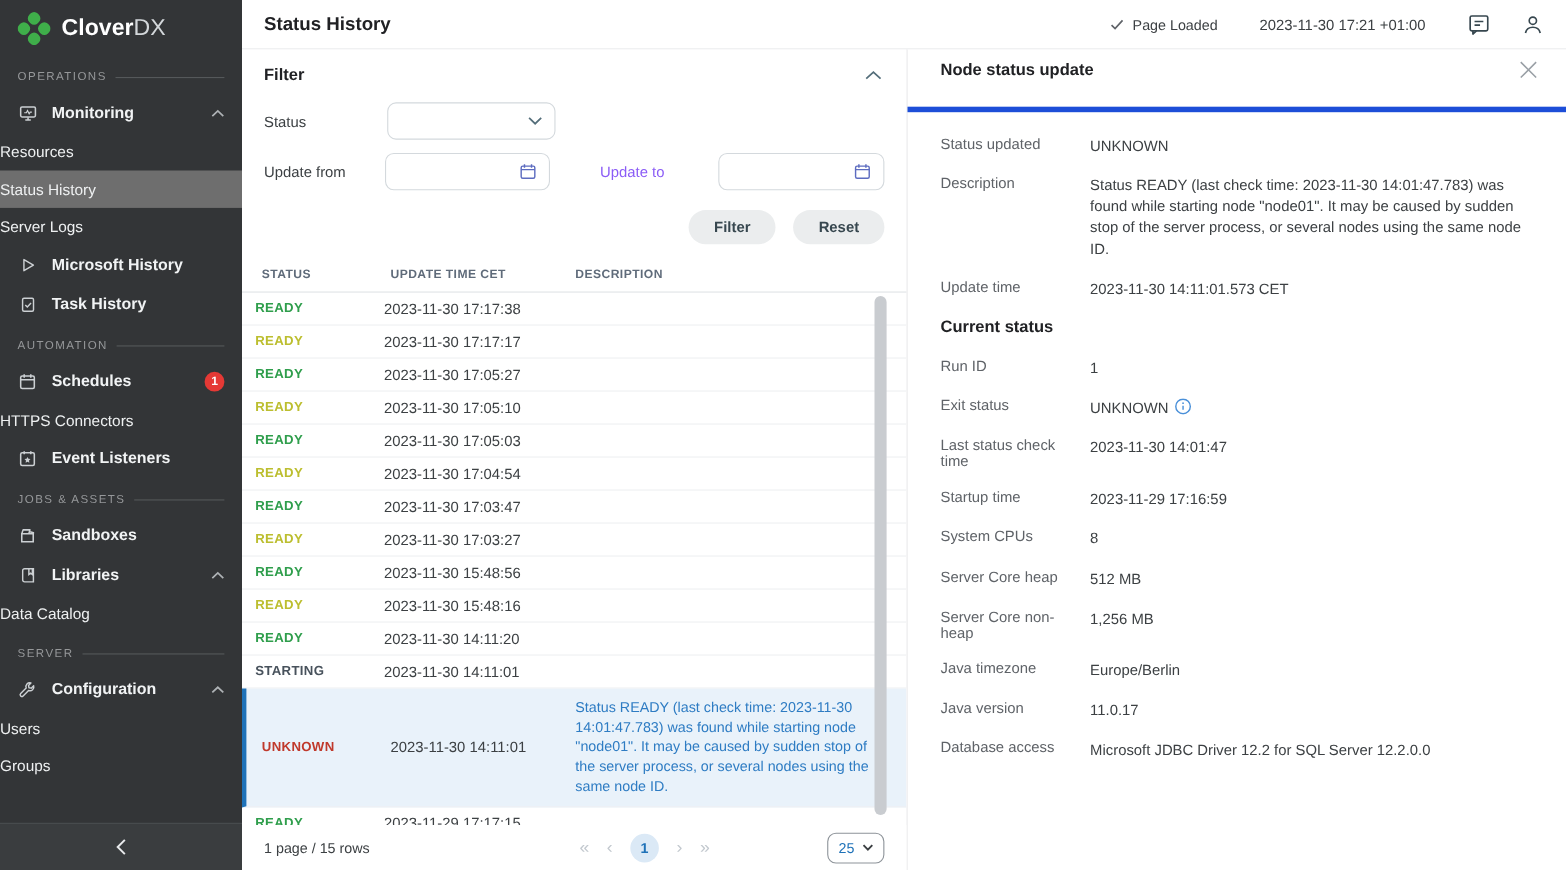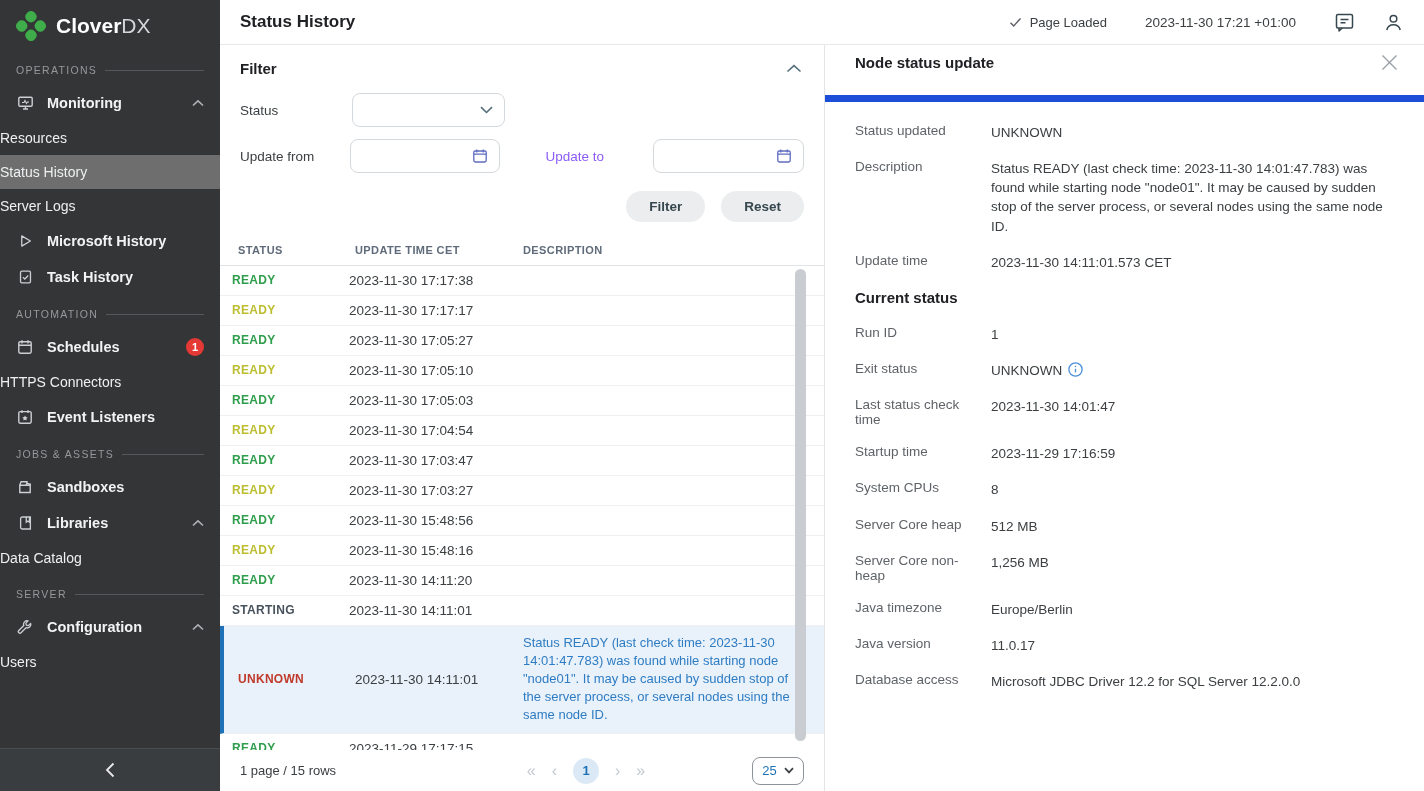--- a/index.html
+++ b/index.html
@@ -70,21 +70,21 @@
   
   .pagefoot { margin-top:auto; height:41px; min-height:41px; display:flex; align-items:center; padding:0 20px; background:#fff; }
   .psummary { font-size:13px; color:#3c4043; width:180px; }
   .pager { flex:1; display:flex; align-items:center; justify-content:center; gap:16px; color:#c3c9cf; font-size:16px; }
   .pager .pbtn { cursor:pointer; user-select:none; }
   .pcur { width:26px; height:26px; border-radius:50%; background:#dbe9f6; color:#1f72b8; font-weight:700; font-size:13px; display:flex; align-items:center; justify-content:center; cursor:pointer; }
   .psize { width:52px; height:28px; border:1px solid #8d9399; border-radius:8px; display:flex; align-items:center; justify-content:center; gap:7px; font-size:13px; color:#1f72b8; cursor:pointer; }
 
   
   .detail { flex:1; border-left:1px solid #e3e4e6; background:#fff; display:flex; flex-direction:column; min-width:0; }
-  .dhead { height:57px; min-height:57px; display:flex; align-items:center; justify-content:space-between; padding:0 26px 16px 30px; border-bottom:7px solid #1d4ed8; }
+  .dhead { height:57px; min-height:57px; display:flex; align-items:center; justify-content:space-between; padding:0 26px 16px 30px; border-bottom:5px solid #1d4ed8; }
   .dtitle { font-size:15px; font-weight:700; color:#202124; }
   .dclose { cursor:pointer; color:#9aa0a6; }
   .dbody { padding:21px 28px 20px 30px; overflow:hidden; }
   .drow { display:flex; margin-bottom:17px; font-size:13.5px; }
   .dlabel { width:136px; min-width:136px; color:#5f6368; padding-right:4px; }
   .dvalue { color:#3c4043; line-height:1.42; display:flex; align-items:flex-start; gap:6px; }
   .dsection { font-size:15px; font-weight:700; color:#202124; margin:4px 0 19px; }
   .info-ic { color:#4a90d9; margin-top:1px; cursor:pointer; }
 </style>
 </head>
@@ -232,20 +232,23 @@
         </span>
       <span class="grow">Configuration</span>
       <span class="chev">
           <svg width="12" height="8" viewBox="0 0 12 8" fill="none" stroke="currentColor" stroke-width="1.6">
             <path d="M1 6.5L6 1.8l5 4.7"></path>
           </svg>
         </span>
     </div>
     <div class="subitem">
         <span>Users</span>
+      </div>
+    <div class="subitem">
+        <span>Groups</span>
       </div>
   </nav>
 
   <div class="side-foot">
     <span>
         <svg width="10" height="16" viewBox="0 0 10 16" fill="none" stroke="currentColor" stroke-width="1.8">
           <path d="M8.5 1.5L2 8l6.5 6.5"></path>
         </svg>
       </span>
   </div>

